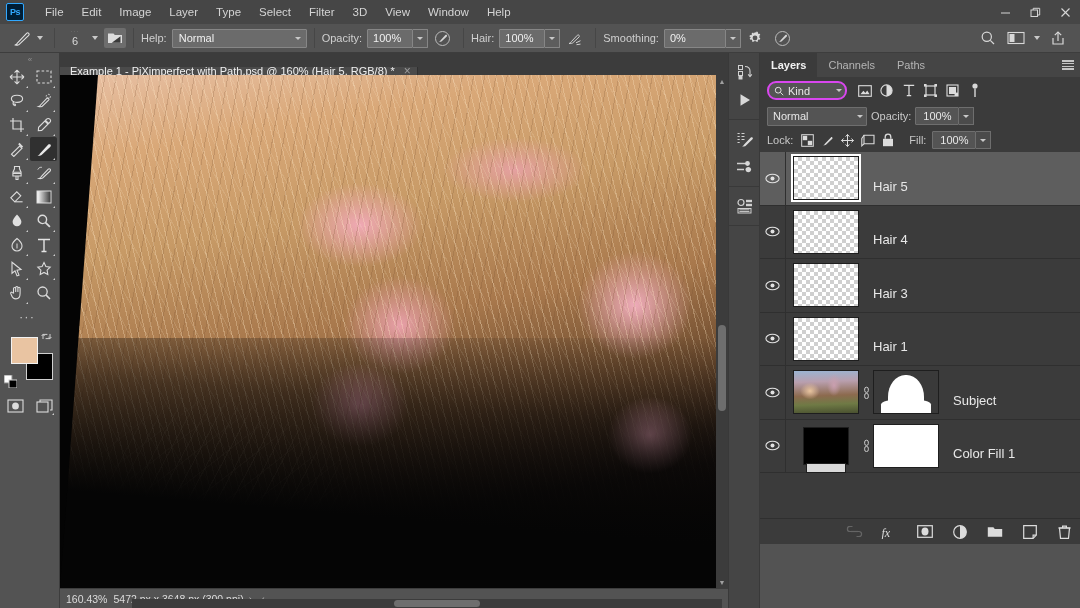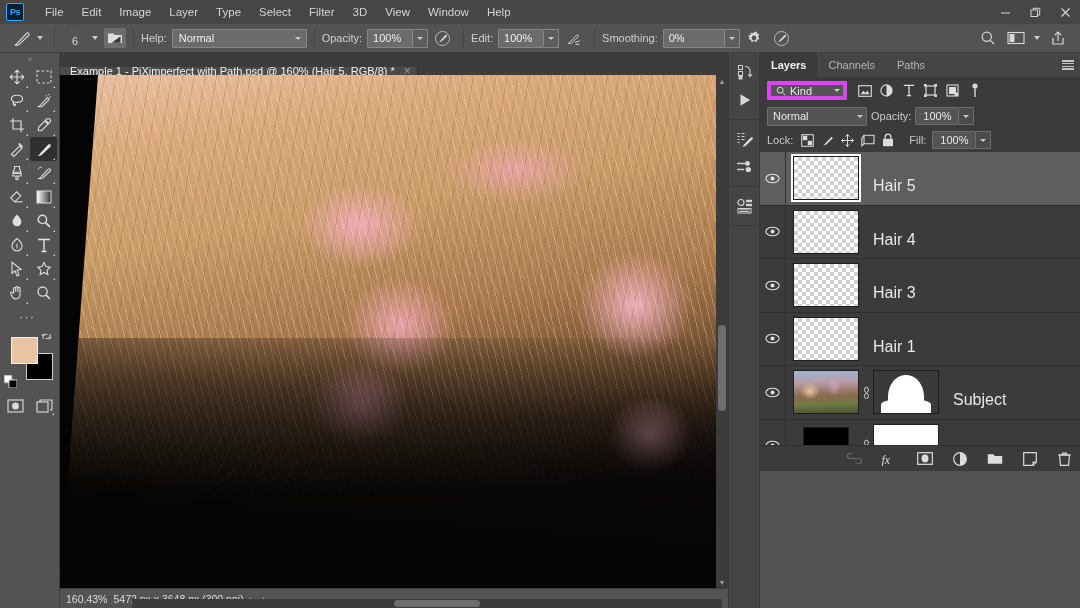--- a/index.html
+++ b/index.html
@@ -241,21 +241,21 @@
     border-right: 1px solid #393939;
   }
   .dock-group { border-bottom: 1px solid #393939; padding: 5px 0; }
   .dock-cell {
     width: 32px; height: 28px; display: flex; align-items: center;
     justify-content: center;
   }
 
   
   .layerspanel {
-    position: absolute; top: 53px; right: 0; width: 320px; height: 418px;
+    position: absolute; top: 53px; right: 0; width: 320px; height: 491px;
     background: #3b3b3b; display: flex; flex-direction: column;
   }
   .lp-tabs {
     height: 24px; background: #454545; display: flex; align-items: stretch;
     position: relative;
   }
   .lp-tab {
     padding: 0 11px; display: flex; align-items: center; font-size: 11px;
     color: #b5b5b5;
   }
@@ -264,22 +264,22 @@
     position: absolute; right: 6px; top: 7px; width: 12px; height: 10px;
     display: flex; flex-direction: column; justify-content: space-between;
   }
   .lp-menu span { height: 1.5px; background: #c4c4c4; width: 12px; }
 
   .lp-filter {
     height: 27px; display: flex; align-items: center; padding: 0 7px;
     background: #3b3b3b;
   }
   .kind-combo {
-    width: 80px; height: 19px; background: #545454; border: 4px solid #d946ef;
-    border-radius: 1px; display: flex; align-items: center; padding: 0 3px 0 5px;
+    width: 80px; height: 19px; background: #545454; border: 2px solid #d946ef;
+    border-radius: 9px; display: flex; align-items: center; padding: 0 3px 0 5px;
     font-size: 11px; color: #e6e6e6;
   }
   .filter-icons { display: flex; align-items: center; margin-left: 8px; gap: 3px; }
   .fi {
     width: 19px; height: 19px; display: flex; align-items: center;
     justify-content: center;
   }
 
   .lp-blend {
     height: 24px; display: flex; align-items: center; padding: 0 7px; gap: 4px;
@@ -356,21 +356,21 @@
   .lthumb.solid-black {
     background-image: none; background: #000; position: relative;
     width: 46px; height: 38px;
   }
   .lthumb.solid-black:after {
     content: ""; position: absolute; left: 2px; right: 2px; bottom: -9px;
     height: 8px; background: #d9d9d9; border: 1px solid #1e1e1e;
   }
   .lthumb.white-mask { background-image: none; background: #fff; }
   .layer-name {
-    flex: 1; padding-left: 14px; font-size: 16px; color: #e8e8e8;
+    flex: 1; padding-left: 14px; font-size: 13px; color: #e8e8e8;
     white-space: nowrap; overflow: hidden; margin-top: 16px;
   }
 
   .lp-bottom {
     height: 26px; background: #3b3b3b; border-top: 1px solid #2f2f2f;
     display: flex; align-items: center; justify-content: flex-end;
     padding-right: 6px; gap: 16px;
   }
   .lb-icon {
     width: 19px; height: 19px; display: flex; align-items: center;
@@ -451,21 +451,21 @@
           <span class="chev-sm"></span>
         </div>
     </div>
     <div class="ob-icon">
       <svg width="17" height="17" viewBox="0 0 17 17">
         <circle cx="8.5" cy="8.5" r="7" fill="none" stroke="#bcbcbc" stroke-width="1"></circle>
         <path d="M4.5 12c1-.3 1.6-.8 1.9-1.6l5-5.3c.4-.4 1-.4 1.4 0s.4 1 0 1.4l-5.3 5C6.7 11.7 6 12.3 4.5 12z" fill="#d5d5d5"></path>
       </svg>
     </div>
     <div class="ob-sep"></div>
-    <div class="ob-label">Edit:</div>
+    <div class="ob-label">Hair:</div>
     <div style="display:flex">
       <div class="num-field">100%</div>
       <div class="num-stepper">
           <span class="chev-sm"></span>
         </div>
     </div>
     <div class="ob-icon">
       <svg width="17" height="17" viewBox="0 0 17 17">
         <path d="M3 13.5c1.2-.3 1.9-.9 2.3-1.8l6-6.4c.5-.5 1.2-.5 1.7 0s.5 1.2 0 1.7l-6.4 6C5.6 13.2 4.8 13.8 3 13.5z" fill="none" stroke="#d0d0d0" stroke-width="1"></path>
         <path d="M10 12.8l4.5-2.1" stroke="#d0d0d0" stroke-width="1"></path>

